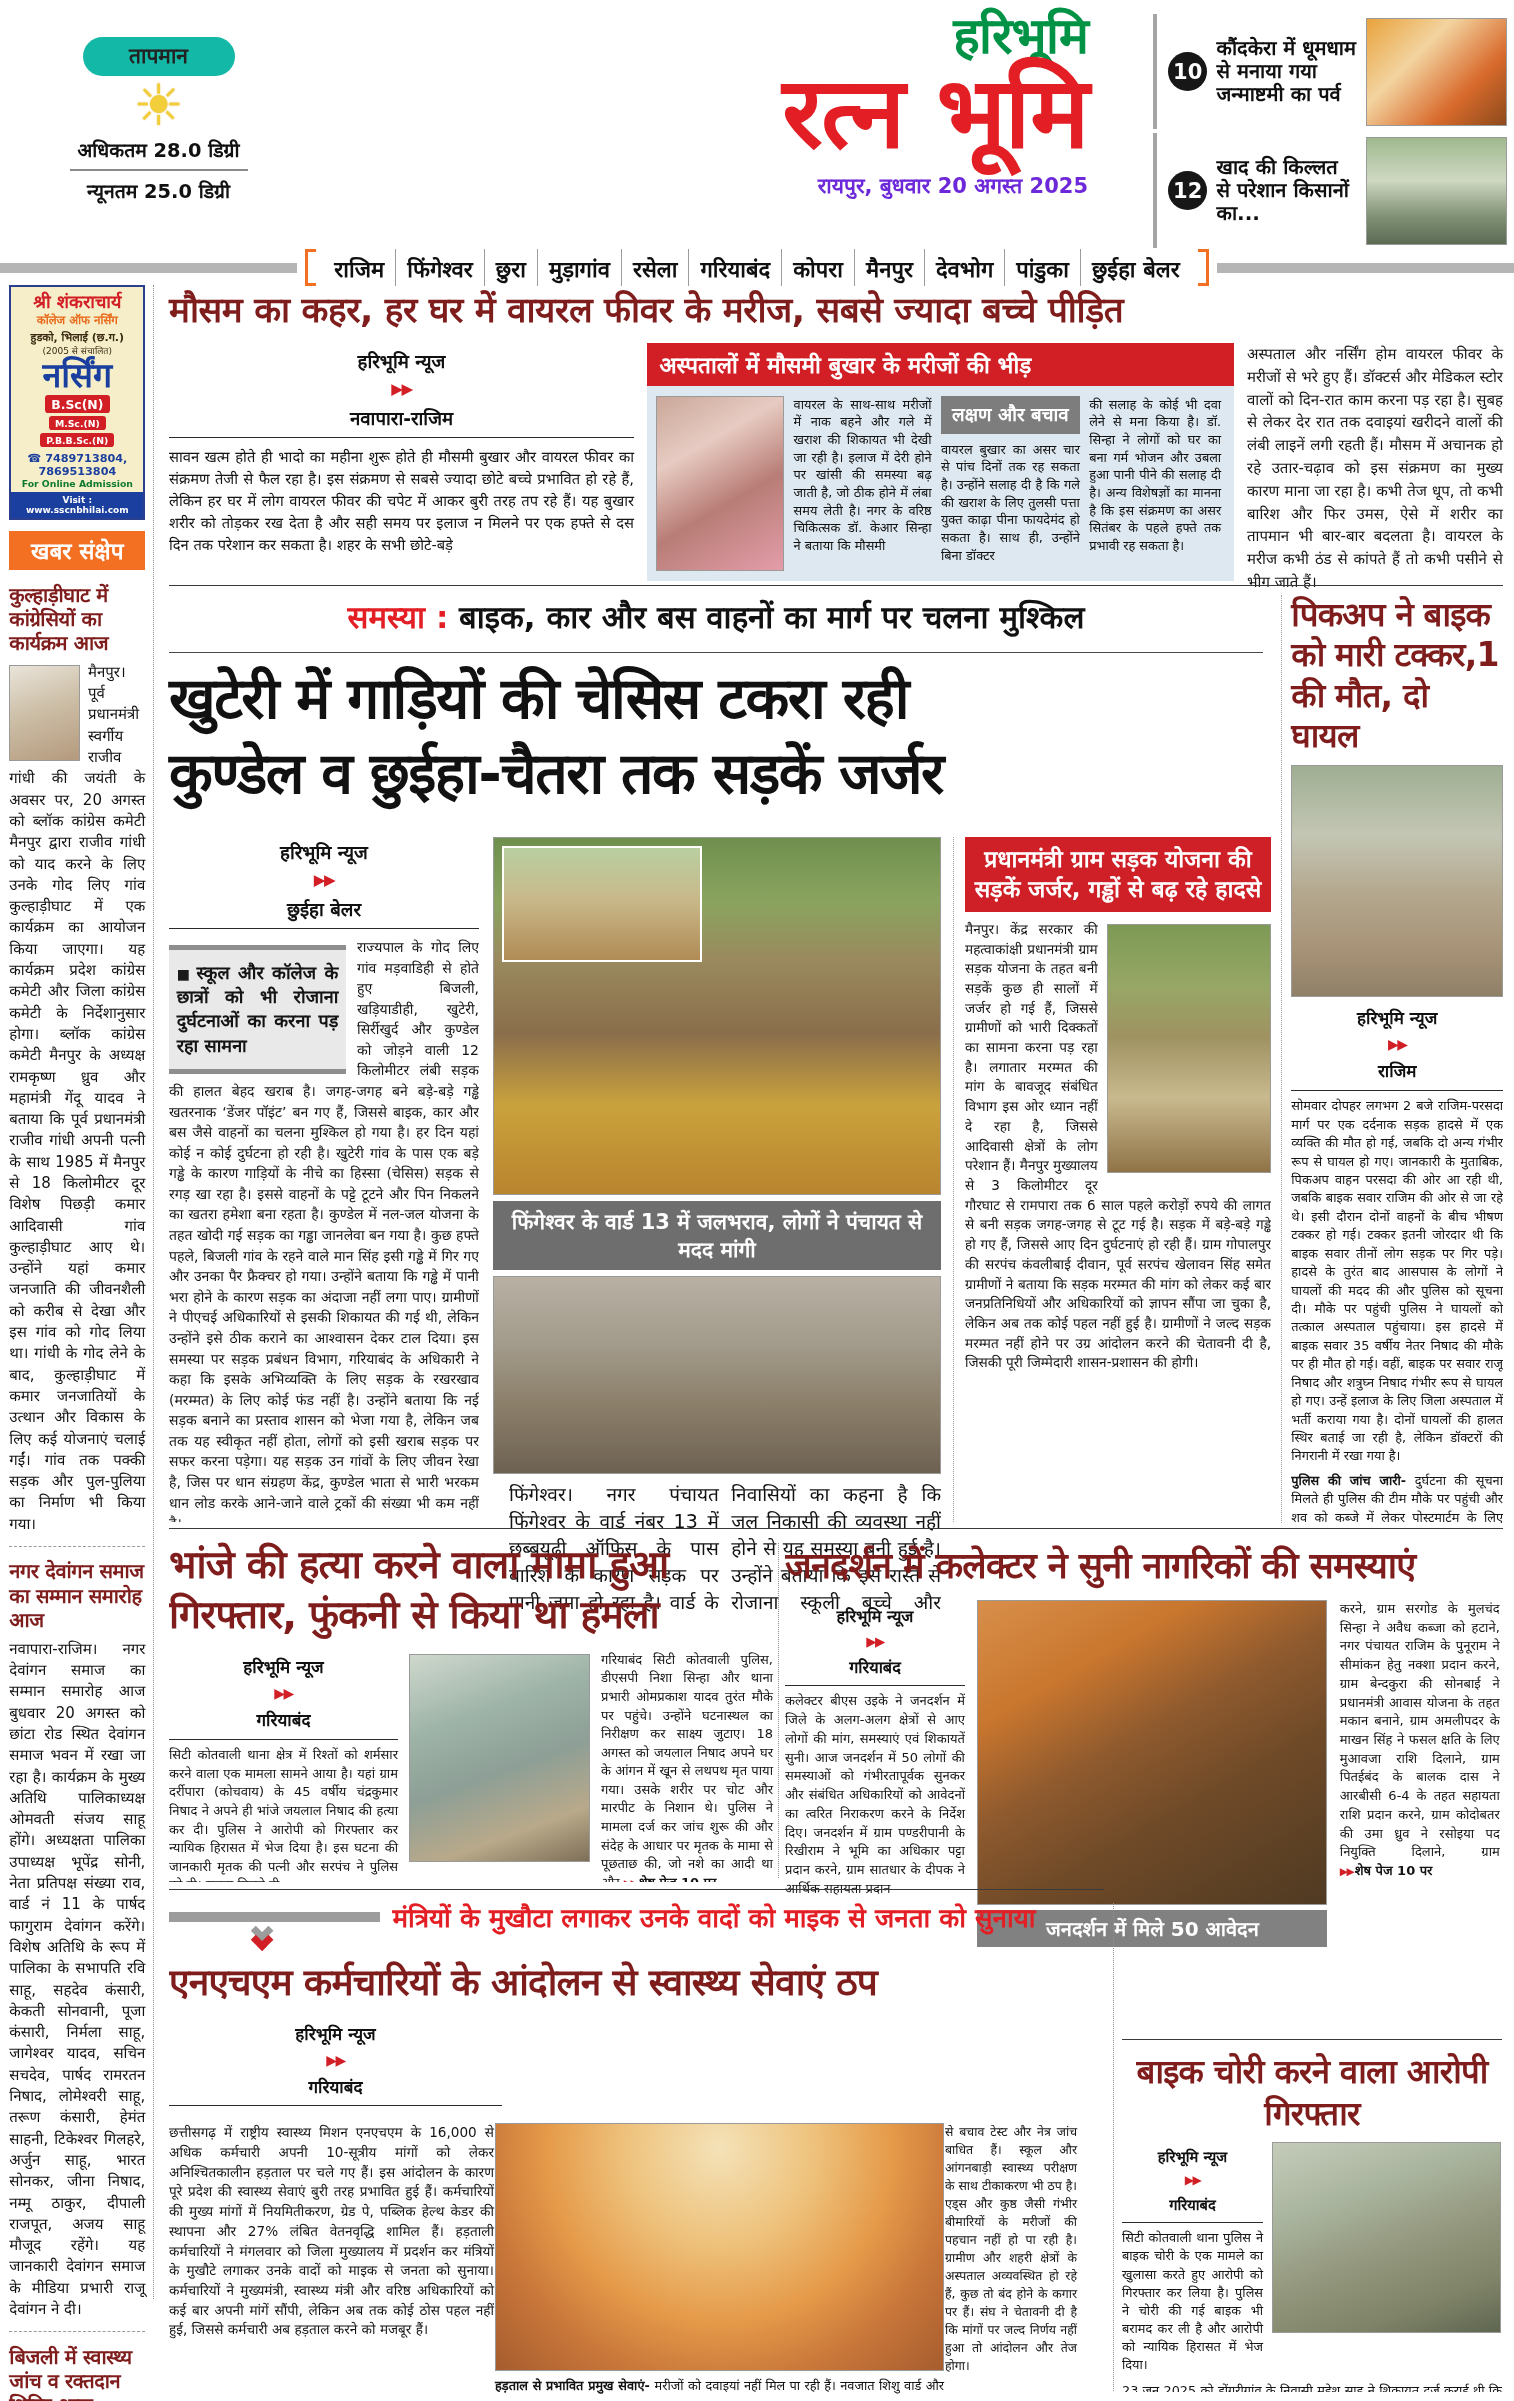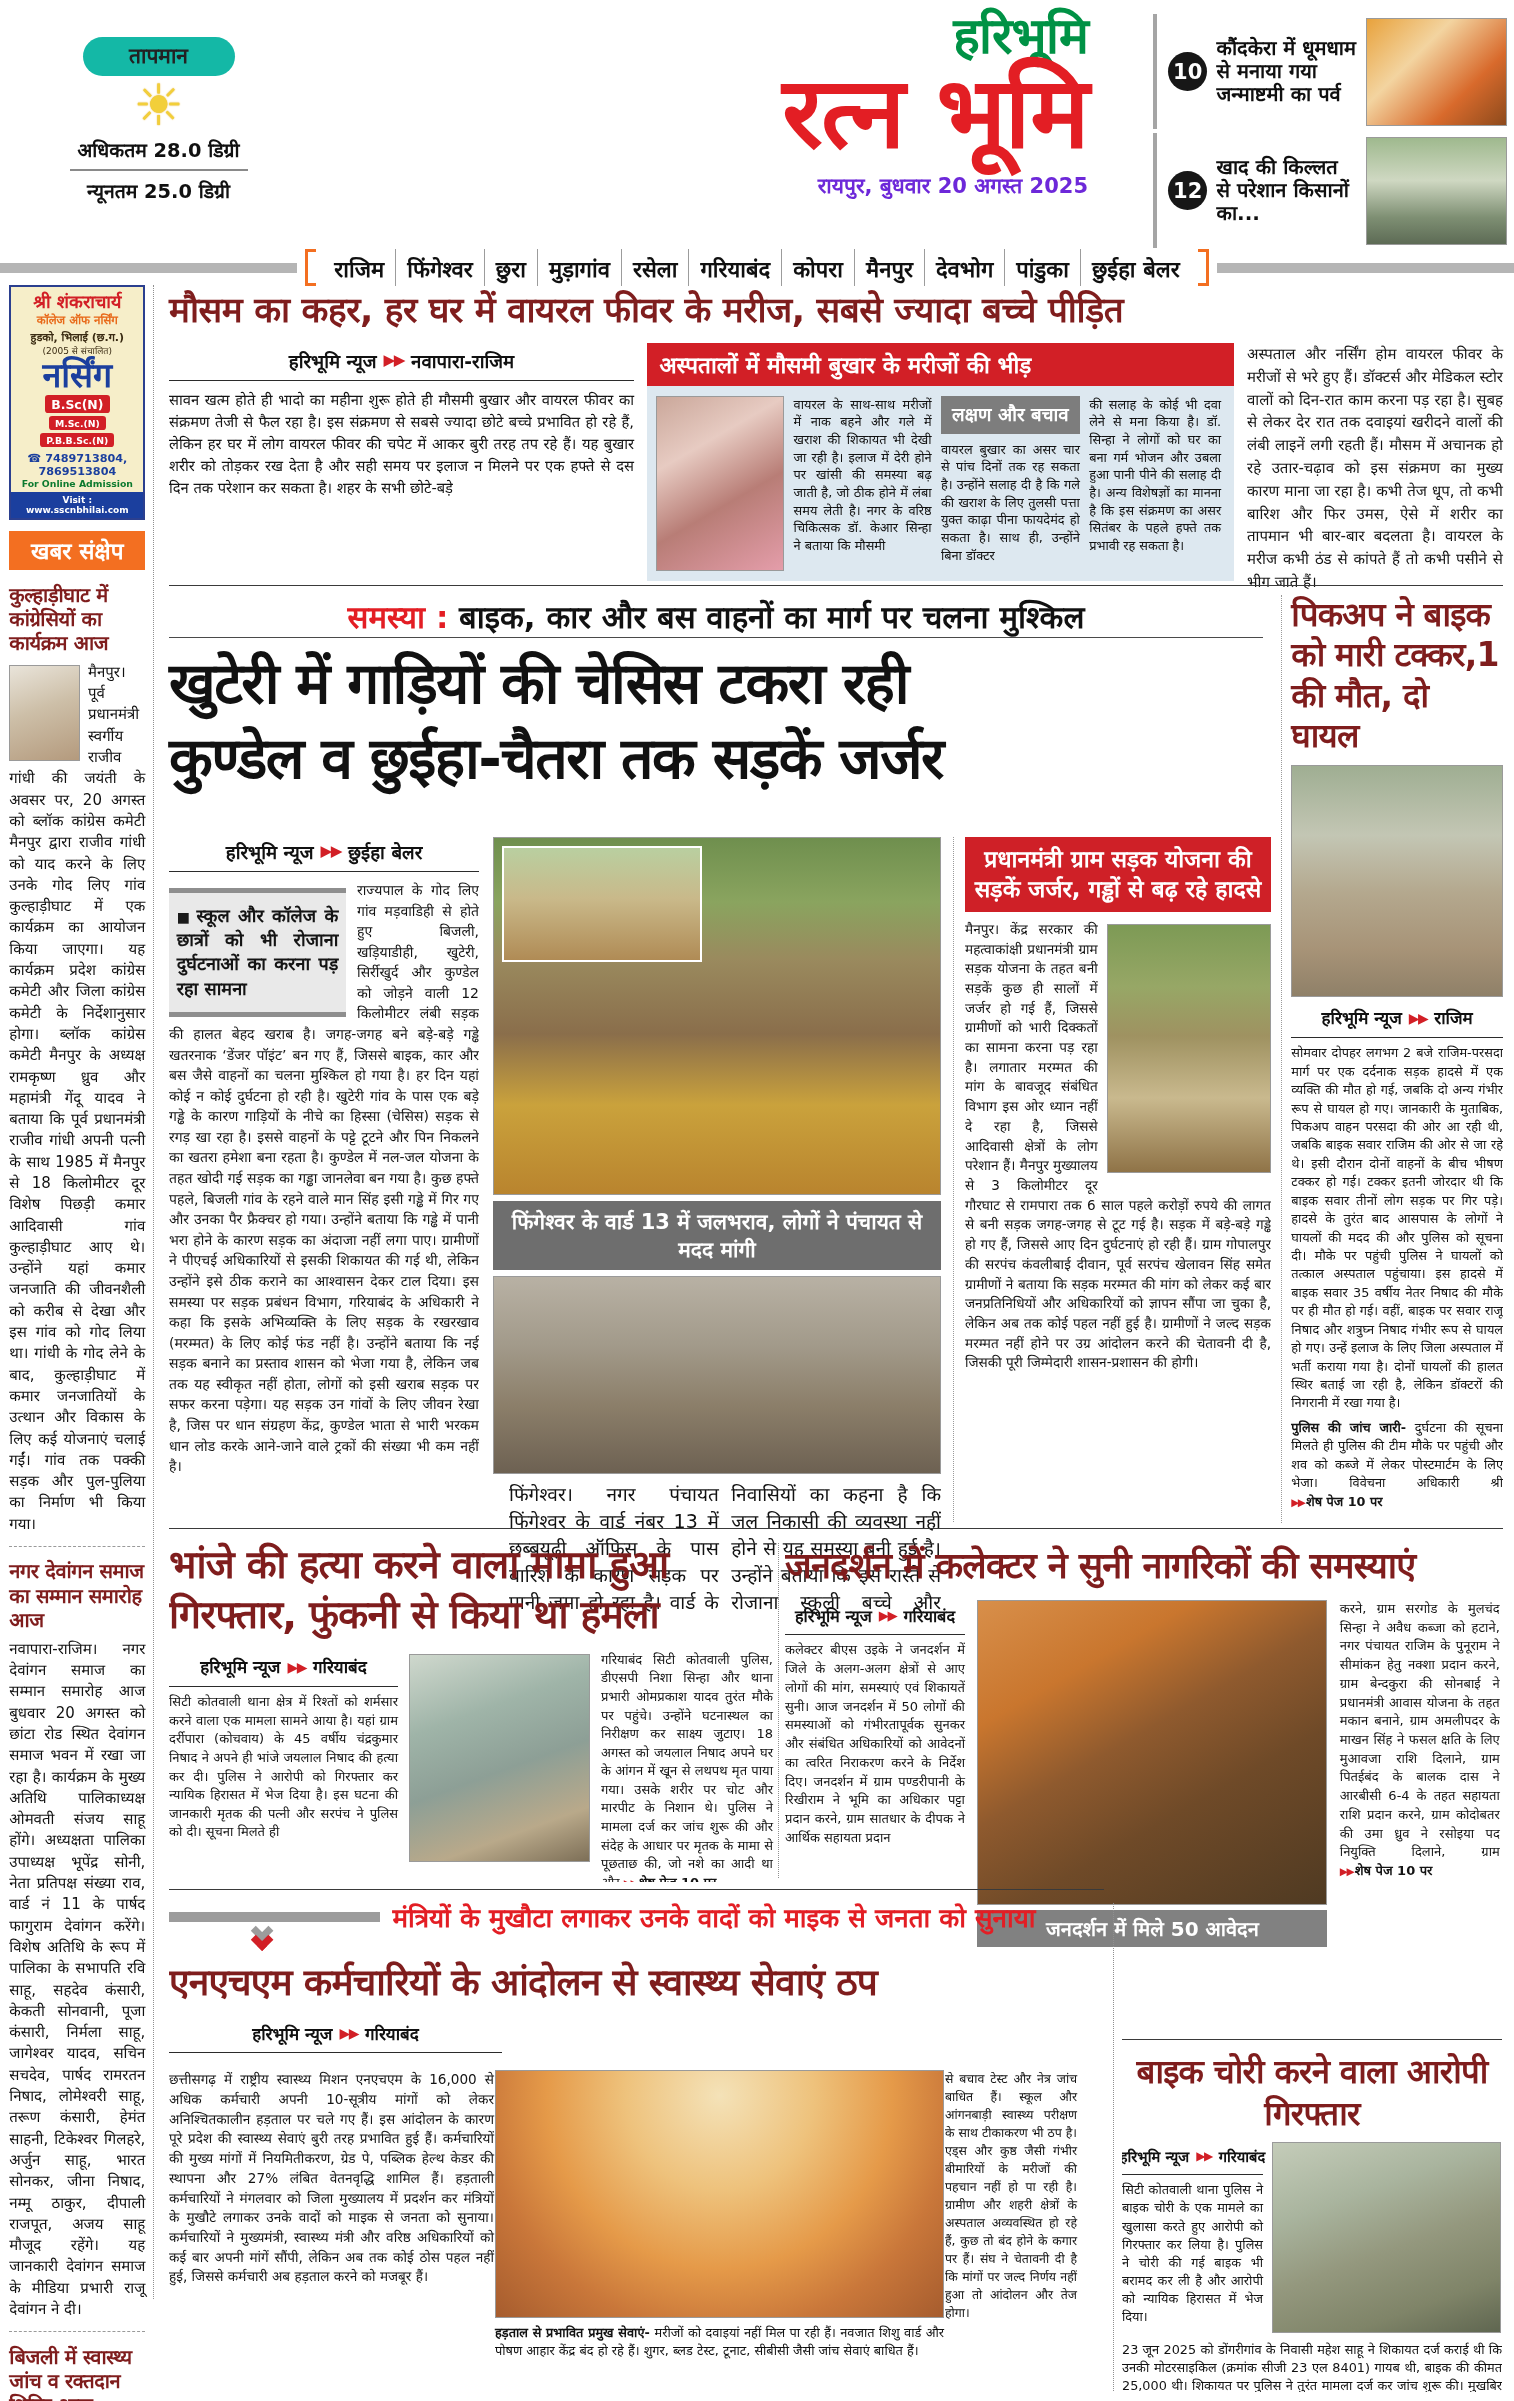--- a/index.html
+++ b/index.html
@@ -4,21 +4,21 @@
 <style>
   * { margin:0; padding:0; box-sizing:border-box; }
   html,body { background:#e9e9e9; }
   body { font-family:"DejaVu Sans", sans-serif; }
   .page { position:relative; width:1514px; height:2401px; background:#ffffff; overflow:hidden; color:#111; }
   .abs { position:absolute; }
 
   
   .photo { border:0.8px solid #9a9a9a; }
   .byline { display:flex; align-items:center; justify-content:center; gap:7px; font-weight:bold; font-size:18.6px;
-            border-bottom:1.5px solid #2b2b2b; padding:4.6px 0 7.7px; white-space:nowrap; }
+            border-bottom:1.5px solid #2b2b2b; padding:4.6px 0 7.7px; white-space:nowrap;flex-direction:column; }
   .arrows { color:#d21f26; font-size:0.82em; letter-spacing:-1.5px; }
   .jump { font-weight:bold; white-space:nowrap; }
   .jump .arrows { margin-right:1.5px; }
   .btxt { text-align:justify; color:#141414; }
   .hrule { border-top:1.5px solid #3a3a3a; }
   .vdot { border-left:1.5px dotted #8f8f8f; }
   h1,h2,h3 { font-weight:bold; color:#7f1d1d; letter-spacing:-0.4px; }
 
   
   .weather { left:54px; top:37px; width:209px; height:200px; text-align:center; }
@@ -85,21 +85,21 @@
   .fb-photo { width:128px; height:175px; background:linear-gradient(150deg,#caa79a 0%,#e7cbc2 30%,#b87d76 60%,#e49daa 100%); }
   .fb-col { font-size:12.8px; line-height:1.38; text-align:justify; }
   .fb-c1 { width:138px; } .fb-c2 { width:139px; } .fb-c3 { width:132px; }
   .fb-badge { background:#7d7d7d; color:#fff; font-weight:bold; font-size:18.6px; text-align:center; padding:6.2px 3.1px; margin-bottom:7px; }
   .f-right { width:256px; }
   .f-right .btxt { font-size:15px; line-height:1.52; }
   .hr1 { left:169px; top:585px; width:1334px; }
 
   
   .roads { left:169px; top:595px; width:1334px; height:928px; }
-  .kicker { width:1094px; text-align:center; font-size:31px; font-weight:bold; padding-bottom:0; border-bottom:1.5px solid #4a4a4a; }
+  .kicker { width:1094px; text-align:center; font-size:31px; font-weight:bold; padding-bottom:15px; border-bottom:1.5px solid #4a4a4a; }
   .kicker .red { color:#e31e24; }
   .roads .bigh { width:1094px; font-size:57px; line-height:1.32; letter-spacing:-1.5px; font-weight:bold; margin-top:7.7px; }
   .r-left { left:0; top:239px; width:310px; height:688px; overflow:hidden; }
   .r-left .btxt { font-size:14px; line-height:1.47; margin-top:7.7px; }
   .pullq { float:left; width:177px; margin:7.7px 11px 6.2px 0; background:#e9e9e9; border-top:5.4px solid #8e8e8e; border-bottom:5.4px solid #8e8e8e; padding:11px 7.7px; font-weight:bold; font-size:18px; line-height:1.35; }
   .pullq .bullet { color:#1a1a1a; font-size:14px; margin-right:4.6px; }
   .r-mid { left:324px; top:242px; width:448px; }
   .ph-road { position:relative; width:448px; height:358px;
      background:linear-gradient(180deg,#6f8f4e 0%,#8aa45f 18%,#9a8a5e 34%,#8a6e4b 55%,#caa23c 75%,#b9842e 100%); }
   .ph-road-inset { position:absolute; top:7.7px; left:7.7px; width:200px; height:116px; border:2.3px solid #fff;

